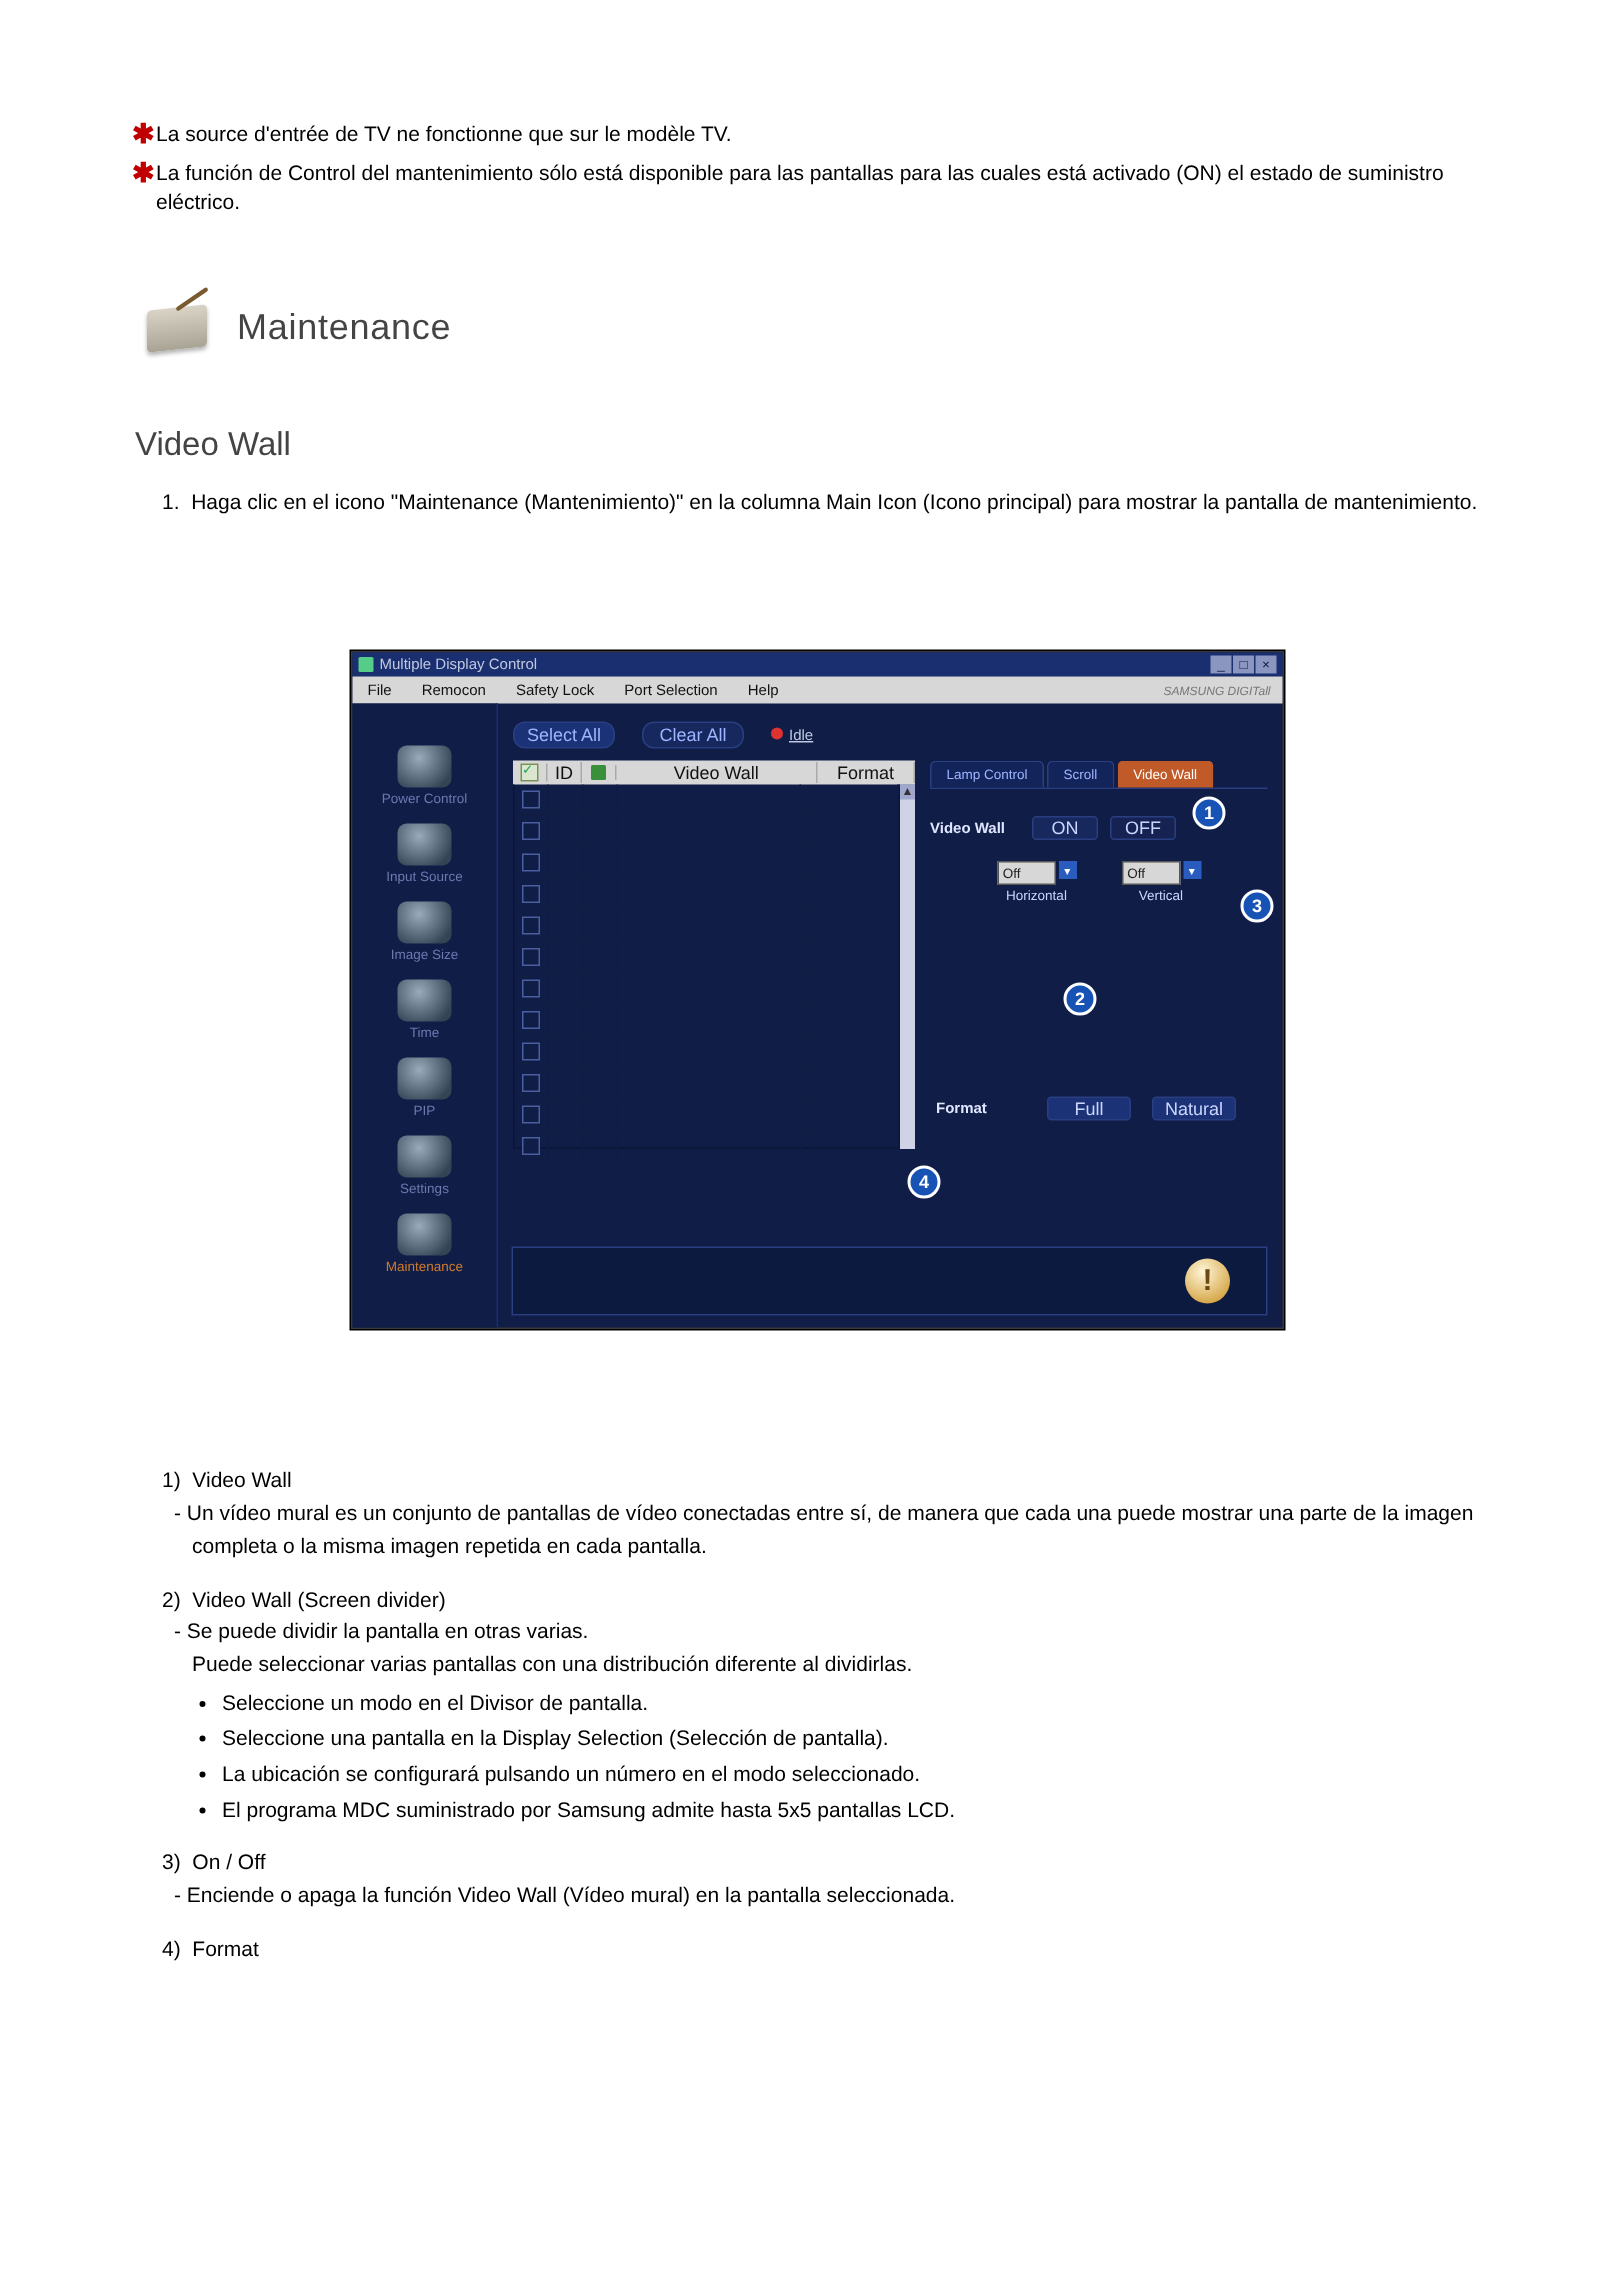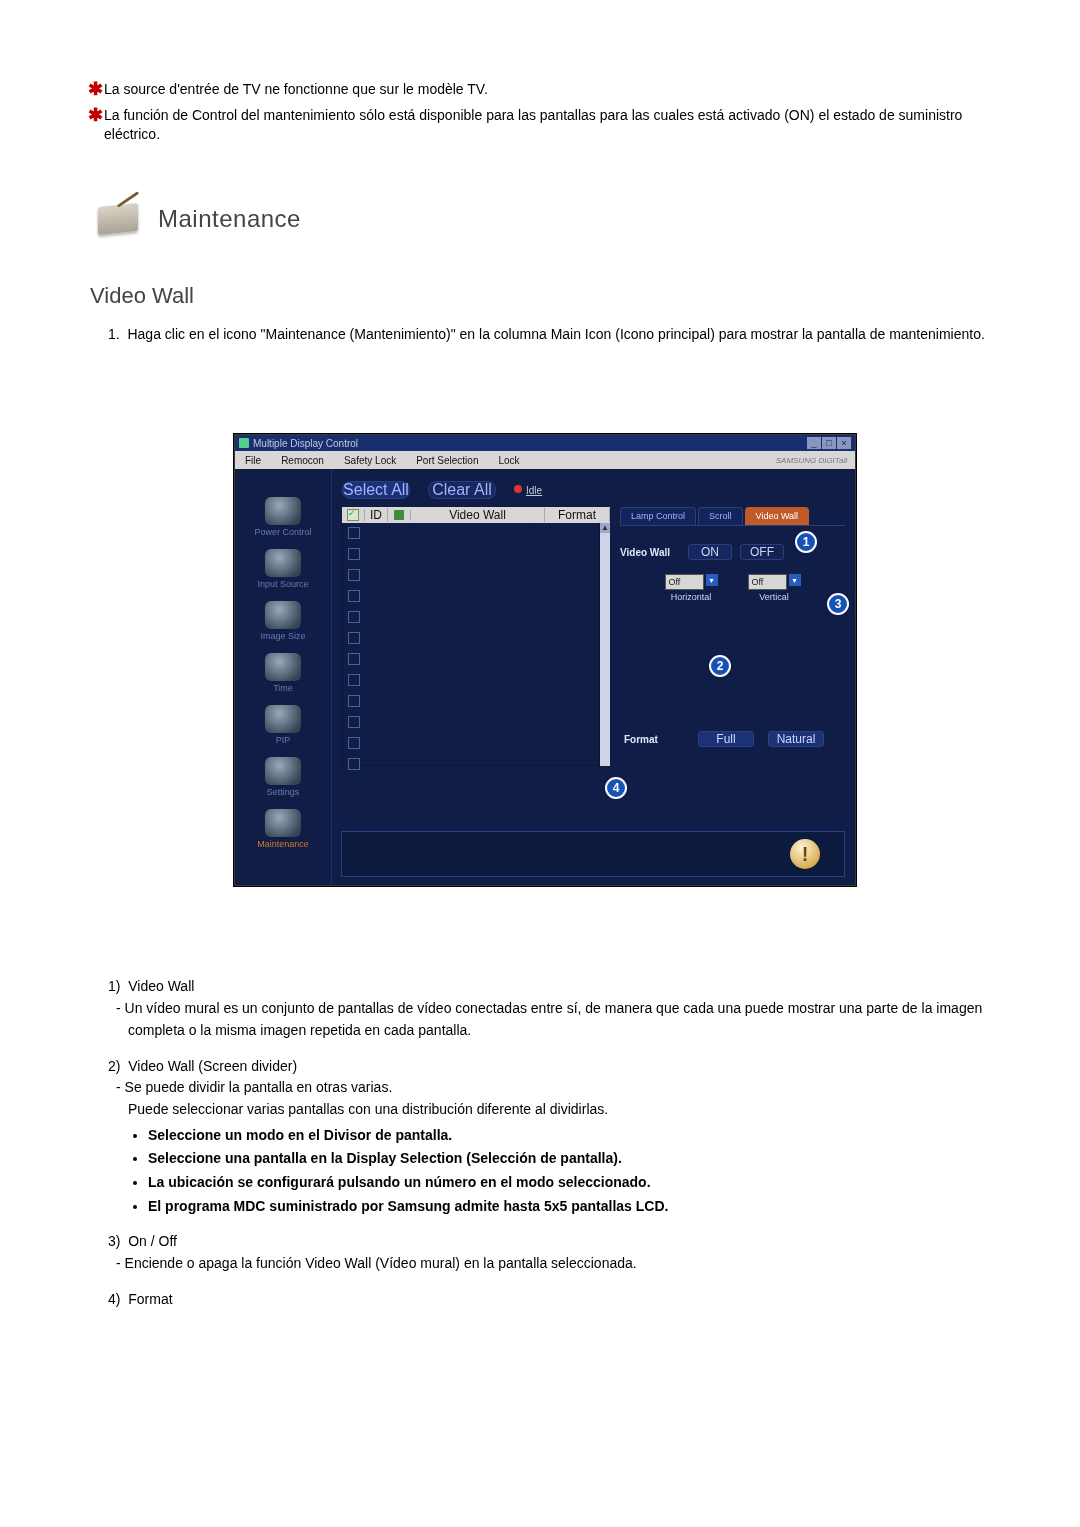--- a/index.html
+++ b/index.html
@@ -38,21 +38,21 @@
   }
   .maint-title { font-size: 24px; color: #444; letter-spacing: .5px; }
   .section-title { font-size: 22px; color: #444; margin-bottom: 15px; }
   .num-list { list-style: none; padding-left: 18px; margin: 0; }
   .num-list > li { margin-bottom: 14px; line-height: 1.55; }
   .num-label { display: inline; }
   .sub-dash { display: block; padding-left: 20px; }
   .sub-dash::before { content: "- "; margin-left: -12px; }
   .sub-plain { display: block; padding-left: 20px; }
   .bullet-list { list-style: disc; padding-left: 40px; margin: 4px 0 0 0; }
-  .bullet-list li { margin-bottom: 2px; font-weight: bold; }
+  .bullet-list li { margin-bottom: 2px; }
 
   .screenshot-wrap { display: flex; justify-content: center; margin: 50px 0 90px 0; }
   .screenshot {
     width: 620px; height: 450px;
     background: #0f1d47;
     border: 1px solid #3a3a3a;
     box-shadow: 0 0 0 1px #000;
     position: relative;
     color: #c0c8e0;
     font-size: 10px;
@@ -88,21 +88,21 @@
     width: 36px; height: 28px; margin: 0 auto 2px auto; border-radius: 6px;
     background: radial-gradient(circle at 40% 30%, #9ab, #345 80%);
   }
   .side-item.warn .side-label { color: #d07b2d; }
   .side-label { color: #6c78b0; }
 
   .main-area { flex:1; padding: 12px 10px 8px 10px; position: relative; }
   .toolbar-row { display:flex; align-items:center; gap: 18px; margin-bottom: 8px; }
   .pill-btn {
     min-width: 66px; height: 16px; border-radius: 8px; background: #16285e; border: 1px solid #2a3e82;
-    display:flex; align-items:center; justify-content:center; color:#9fb4ff; font-size:16px;
+    display:flex; align-items:center; justify-content:center; color:#9fb4ff; font-size:12px;
   }
   .pill-btn.solid { background:#1c3276; }
   .status-idle { display:flex; align-items:flex-start; gap:4px; font-size:10px;text-decoration:underline; }
   .dot { width:8px; height:8px; border-radius:50%; background:#d33; }
 
   .content-row { display:flex; gap: 10px; }
   .table-panel { width: 268px; }
   .thead {
     display:flex; background:#d7d7d7; color:#111; height:16px; font-size:12px; align-items:center;
   }
@@ -212,21 +212,21 @@
           <span>×</span>
         </div>
       </div>
 
       <div class="menubar">
         <div class="menus">
           <div class="menu-item">File</div>
           <div class="menu-item">Remocon</div>
           <div class="menu-item">Safety Lock</div>
           <div class="menu-item">Port Selection</div>
-          <div class="menu-item">Lock</div>
+          <div class="menu-item">Help</div>
         </div>
         <div class="brand">SAMSUNG DIGITall</div>
       </div>
 
       <div class="body-area">
         <div class="sidebar">
           <div class="side-item">
             <div class="side-icon"></div>
             <div class="side-label">Power Control</div>
           </div>

